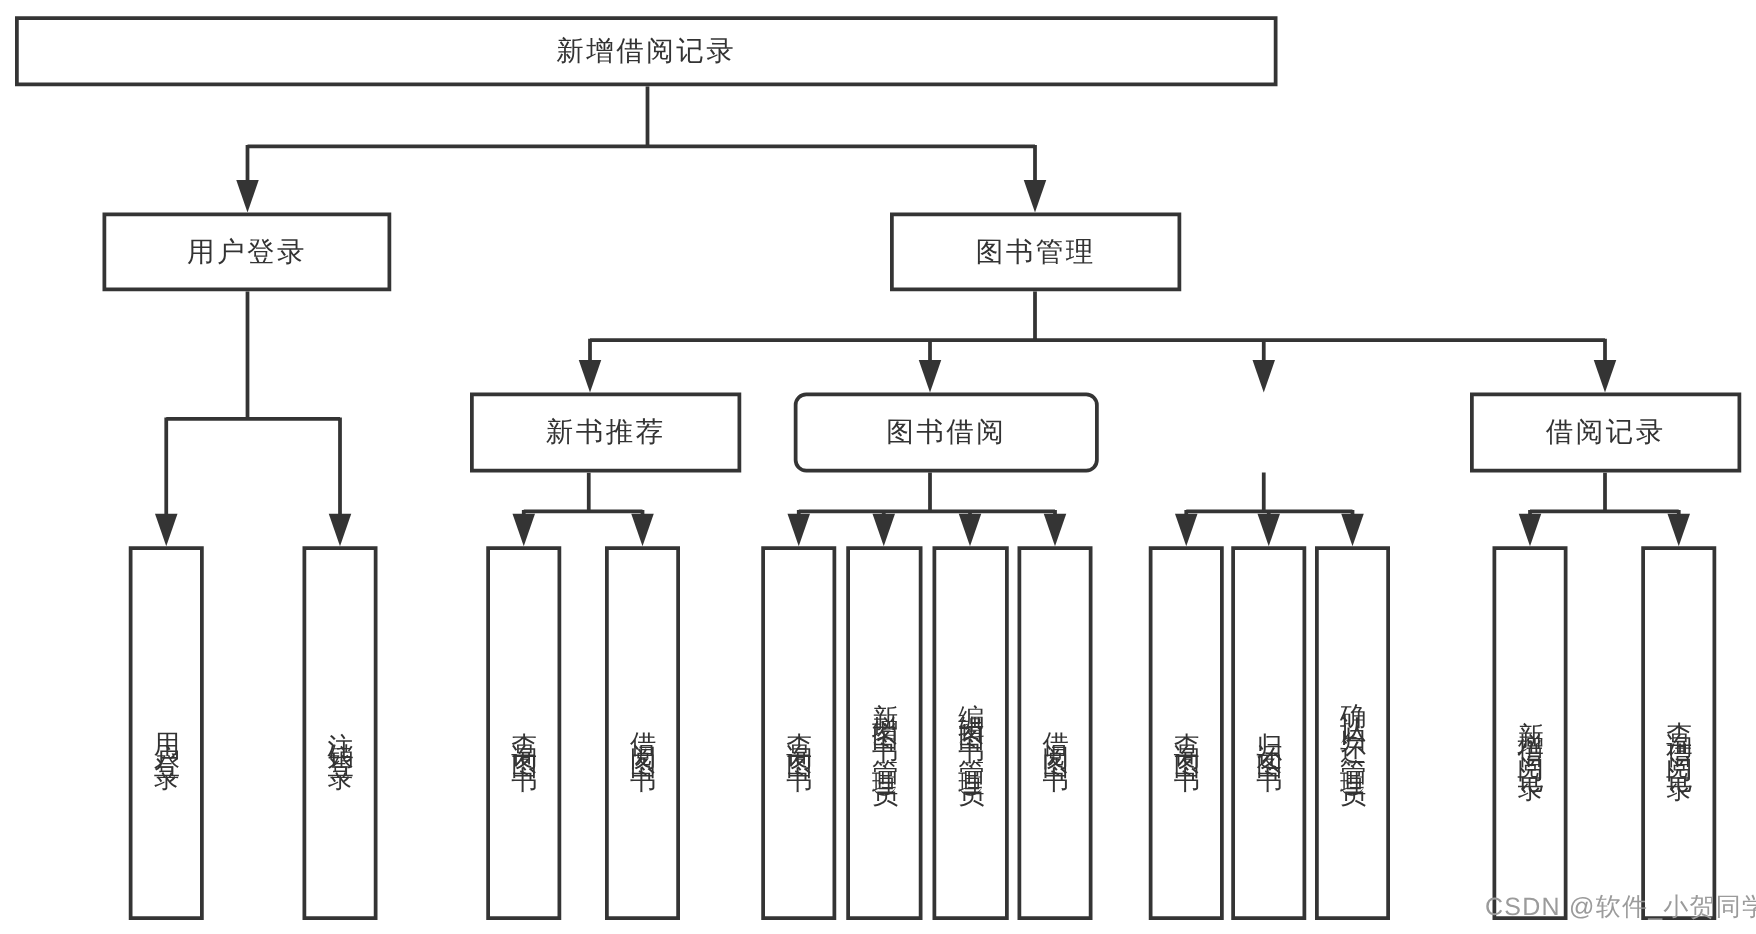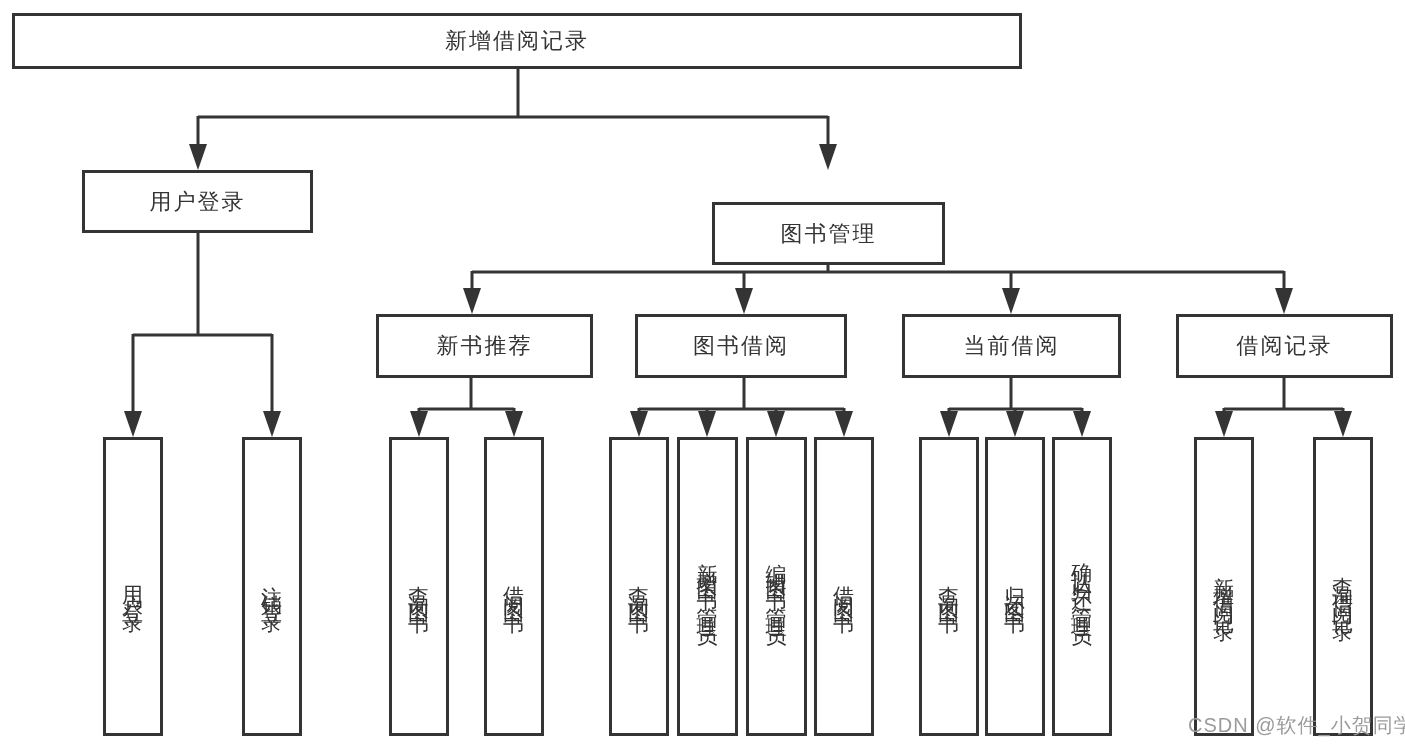--- a/index.html
+++ b/index.html
@@ -122,25 +122,24 @@
     </g>
     <g fill="#343434" stroke="none">
       <polygon points="1215,411 1233,411 1224,437"></polygon>
       <polygon points="1334,411 1352,411 1343,437"></polygon>
     </g>
   </svg>
 
   <div class="node node-h" style="left:12px; top:13px; width:1010px; height:56px;">新增借阅记录</div>
 
   <div class="node node-h" style="left:82px; top:170px; width:231px; height:63px;">用户登录</div>
-  <div class="node node-h" style="left:712px; top:170px; width:233px; height:63px;margin-top:32px;">图书管理</div>
+  <div class="node node-h" style="left:712px; top:170px; width:233px; height:63px;">图书管理</div>
 
   <div class="node node-h" style="left:376px; top:314px; width:217px; height:64px;">新书推荐</div>
-  <div class="node node-h" style="left:635px; top:314px; width:212px; height:64px;">图书借阅</div>
-  <div class="node node-h" style="left:902px; top:314px; width:219px; height:64px;">当前借阅</div>
+  <div class="node node-h" style="left:635px; top:314px; width:244px; height:64px;border-radius:10px;">图书借阅</div>
   <div class="node node-h" style="left:1176px; top:314px; width:217px; height:64px;">借阅记录</div>
 
   <div class="node node-v" style="left:103px; width:60px;">用户登录</div>
   <div class="node node-v" style="left:242px; width:60px;">注销登录</div>
   <div class="node node-v" style="left:389px; width:60px;">查询图书</div>
   <div class="node node-v" style="left:484px; width:60px;">借阅图书</div>
   <div class="node node-v" style="left:609px; width:60px;">查询图书</div>
   <div class="node node-v" style="left:677px; width:61px;">新增图书（管理员）</div>
   <div class="node node-v" style="left:746px; width:61px;">编辑图书（管理员）</div>
   <div class="node node-v" style="left:814px; width:60px;">借阅图书</div>

